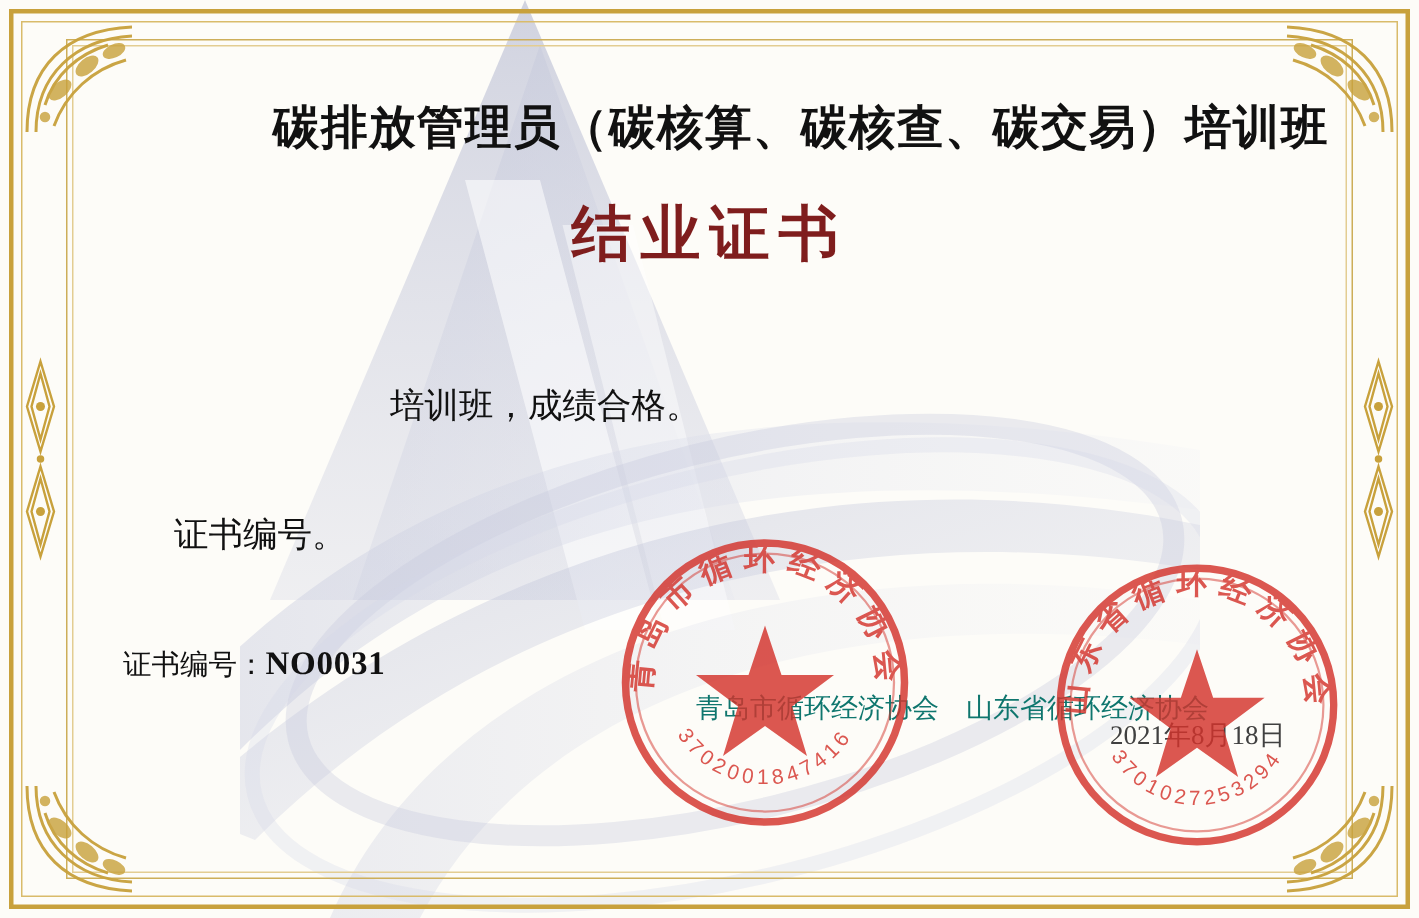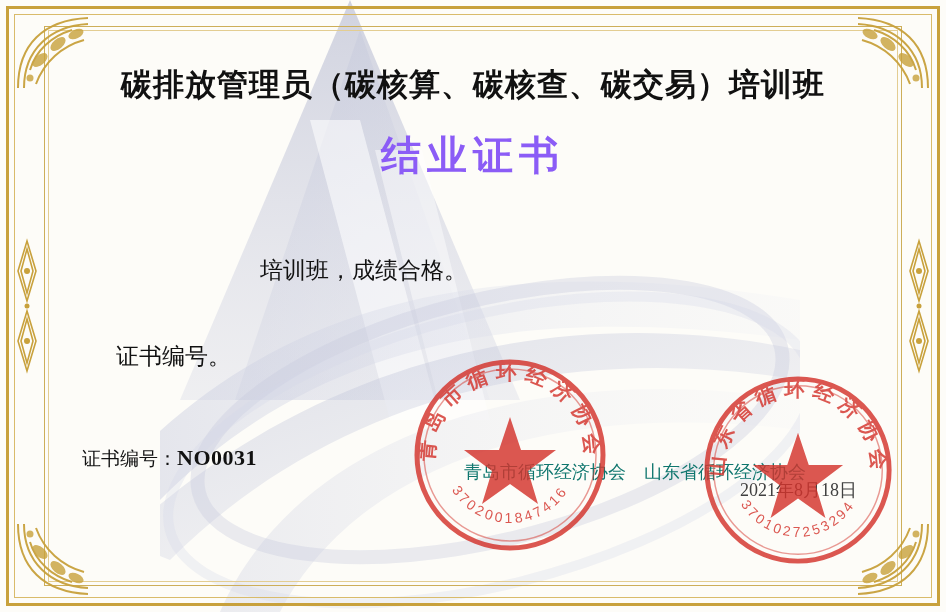--- a/index.html
+++ b/index.html
@@ -81,34 +81,34 @@
   }
   .bg-art svg { width:100%; height:100%; display:block; }
 
   
   .content {
     position: absolute;
     left: 60px; right: 60px; top: 40px; bottom: 40px;
   }
 
   .title-main {
-    text-align: center;
+    text-align: right;
     font-size: 31px;
     font-weight: bold;
     letter-spacing: 1px;
     color: #111;
     margin-top: 24px;
     white-space: nowrap;
     font-family: "Liberation Serif", "DejaVu Serif", serif;
   }
   .title-sub {
     text-align: center;
     font-size: 40px;
     font-weight: bold;
-    color: #8b5cf6;
+    color: #7f1d1d;
     letter-spacing: 6px;
     margin-top: 22px;
     font-family: "Liberation Serif", "DejaVu Serif", serif;
   }
 
   .body-block {
     margin-top: 62px;
     color: #111;
     font-size: 23px;
     line-height: 52px;
@@ -136,21 +136,21 @@
 
   
   .footer {
     position: absolute;
     left: 0; right: 0; bottom: 52px;
     height: 90px;
   }
   .cert-no {
     position: absolute;
     left: 22px;
-    bottom: 48px;
+    bottom: 64px;
     font-size: 19px;
     color: #111;
     white-space: nowrap;
   }
   .cert-no .no-val {
     font-weight: bold;
     font-size: 22px;
     letter-spacing: 0.5px;
   }
 

